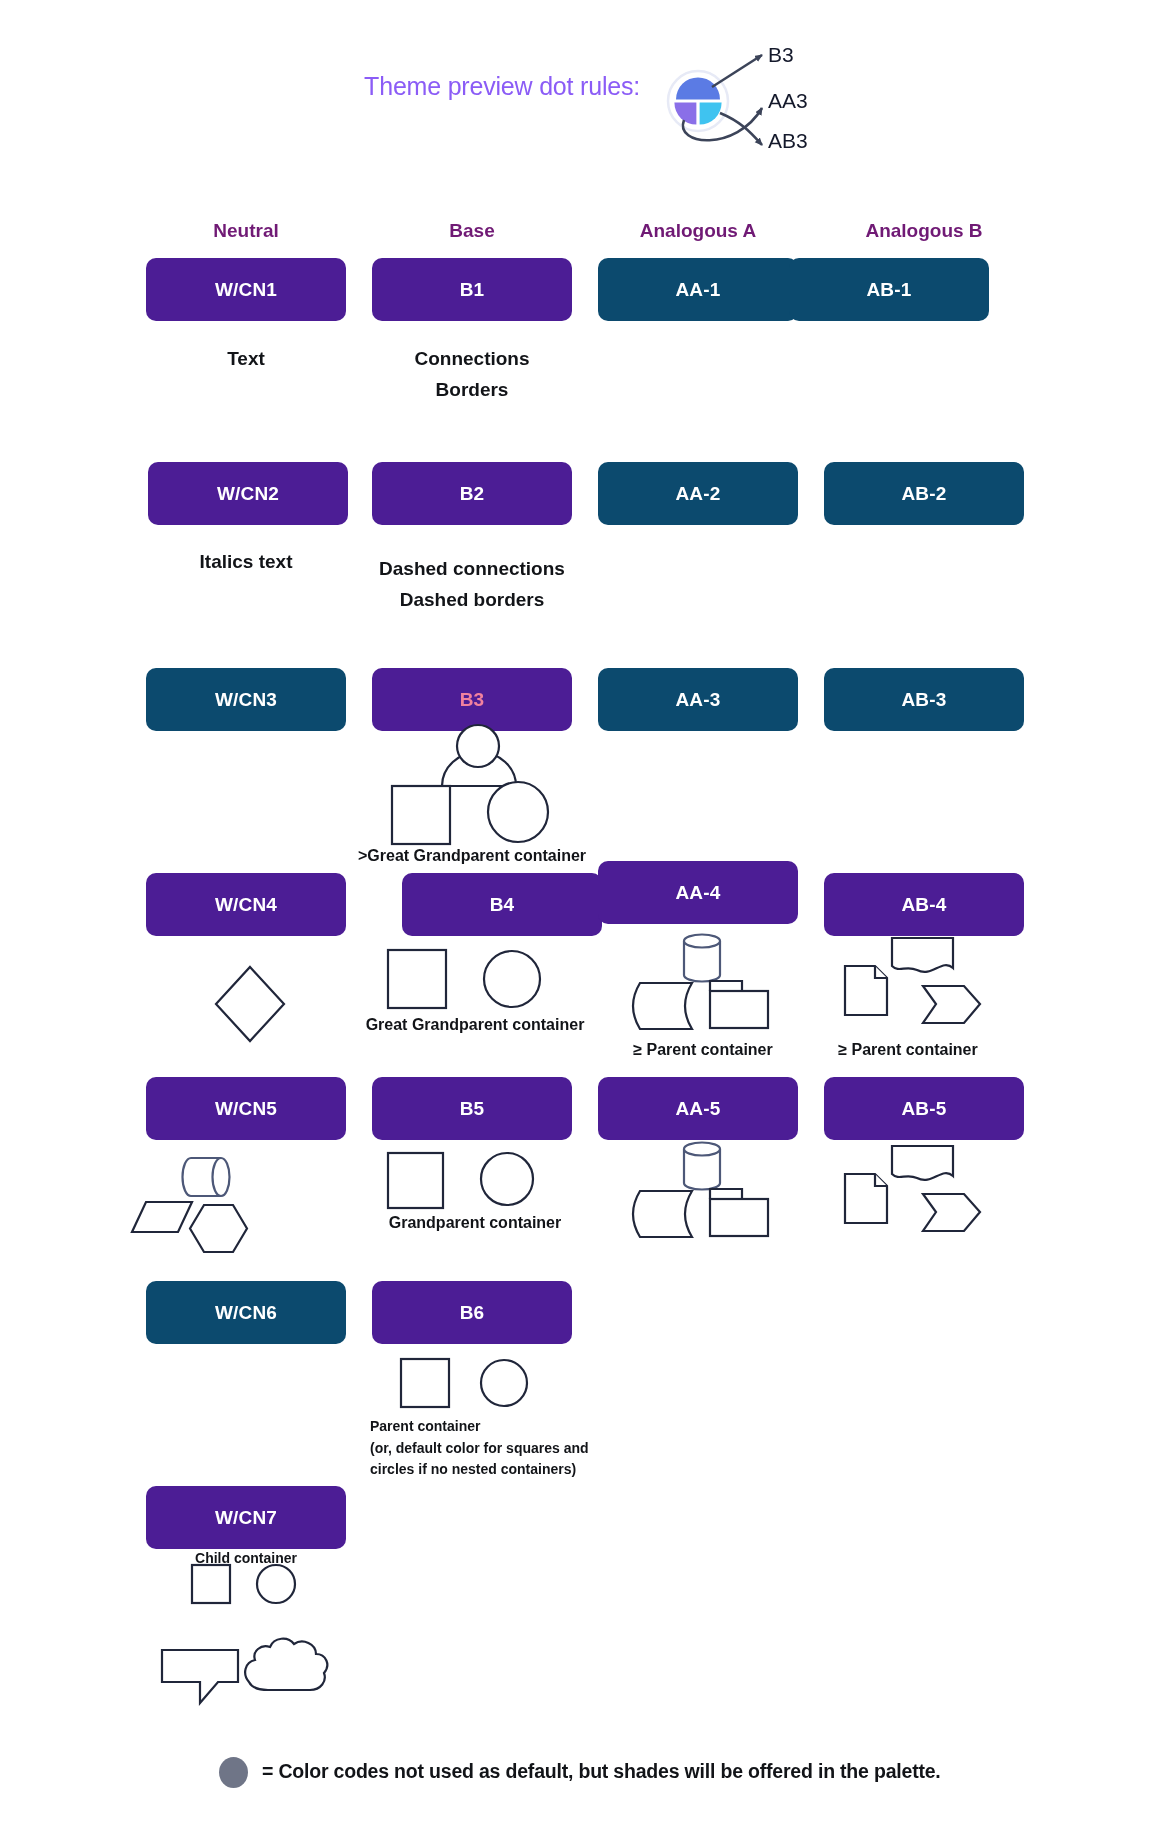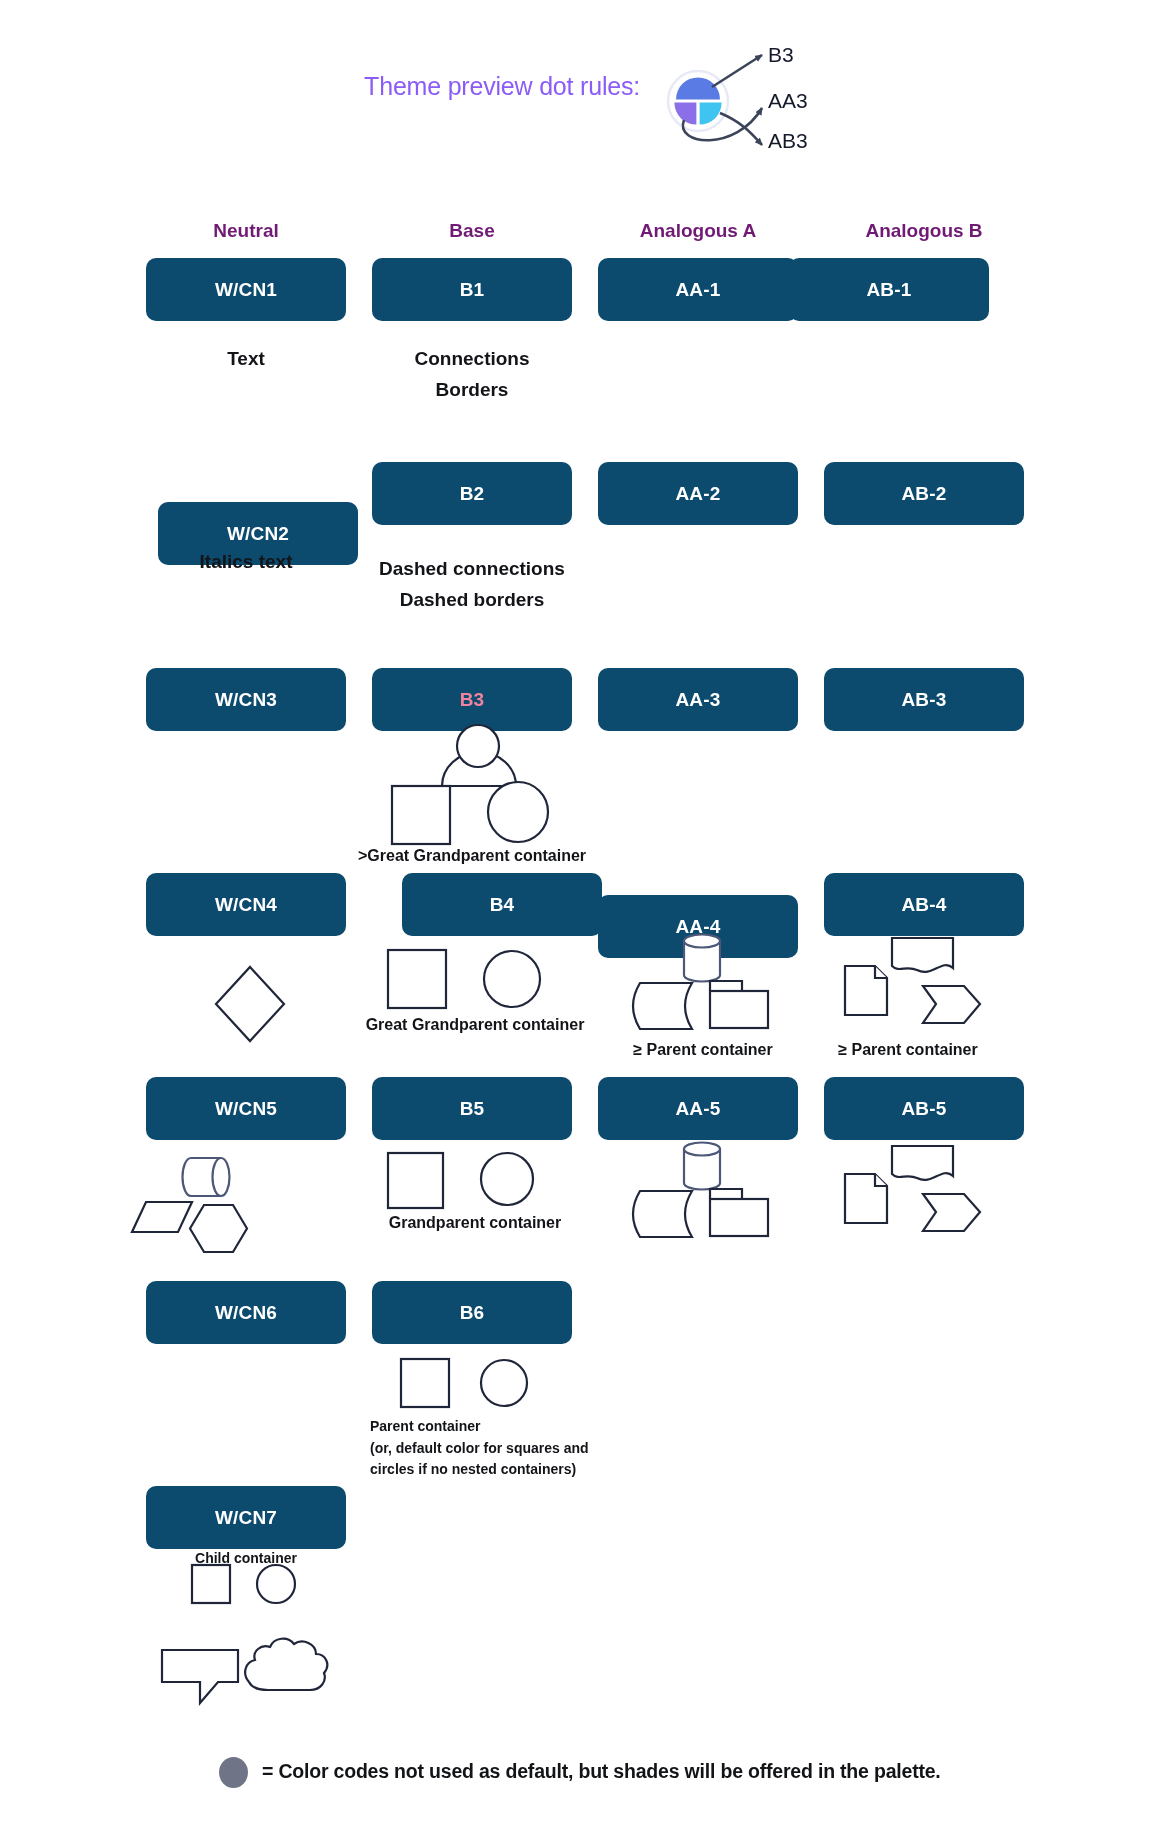--- a/index.html
+++ b/index.html
@@ -12,21 +12,21 @@
     font-size:25px;font-weight:400;color:#8b5cf6;letter-spacing:-0.2px;
   }
   .col-header{
     position:absolute;top:220px;width:200px;text-align:center;
     font-size:19px;font-weight:700;color:#701a75;
   }
   .swatch{
     position:absolute;width:200px;height:63px;border-radius:10px;
     display:flex;align-items:center;justify-content:center;
   }
-  .swatch.dark{background:#0c4a6e;}
+  .swatch.dark{background:#4c1d95;}
   .swatch.gray{background:#0c4a6e;}
   .swatch-label{font-size:19px;font-weight:700;color:#ffffff;letter-spacing:0.2px;}
   .swatch-label.pink{color:#f2829e;}
   .caption{
     position:absolute;font-weight:700;color:#121418;font-size:16px;line-height:17px;
   }
   .caption.center{text-align:center;}
   .caption.f19{font-size:19px;line-height:31px;}
   .caption.f14{font-size:14px;line-height:21.5px;}
   .legend-dot{
@@ -82,21 +82,21 @@
   </div>
 <div class="swatch gray" style="left:789px;top:258px;">
     <span class="swatch-label">AB-1</span>
   </div>
 <div class="caption center f19" style="left:146px;top:343px;width:200px;">Text</div>
 <div class="caption center f19" style="left:322px;top:343px;width:300px;">
   <div>Connections</div>
   <div>Borders</div>
 </div>
 
-<div class="swatch dark" style="left:158px;top:462px;margin-top:40px;">
+<div class="swatch dark" style="left:148px;top:462px;">
     <span class="swatch-label">W/CN2</span>
   </div>
 <div class="swatch dark" style="left:372px;top:462px;">
     <span class="swatch-label">B2</span>
   </div>
 <div class="swatch gray" style="left:598px;top:462px;">
     <span class="swatch-label">AA-2</span>
   </div>
 <div class="swatch gray" style="left:824px;top:462px;">
     <span class="swatch-label">AB-2</span>
@@ -127,21 +127,21 @@
   <circle class="shape" cx="140" cy="93" r="30"></circle>
 </svg>
 <div class="caption center" style="left:322px;top:847px;width:300px;">&gt;Great Grandparent container</div>
 
 <div class="swatch dark" style="left:146px;top:873px;">
     <span class="swatch-label">W/CN4</span>
   </div>
 <div class="swatch dark" style="left:372px;top:873px;margin-left:30px;">
     <span class="swatch-label">B4</span>
   </div>
-<div class="swatch dark" style="left:598px;top:895px;">
+<div class="swatch dark" style="left:598px;top:861px;">
     <span class="swatch-label">AA-4</span>
   </div>
 <div class="swatch dark" style="left:824px;top:873px;">
     <span class="swatch-label">AB-4</span>
   </div>
 
 <svg style="left:212px;top:963px;" width="76" height="82" viewBox="0 0 76 82">
   <polygon class="shape" points="38,4 72,41 38,78 4,41"></polygon>
 </svg>
 

